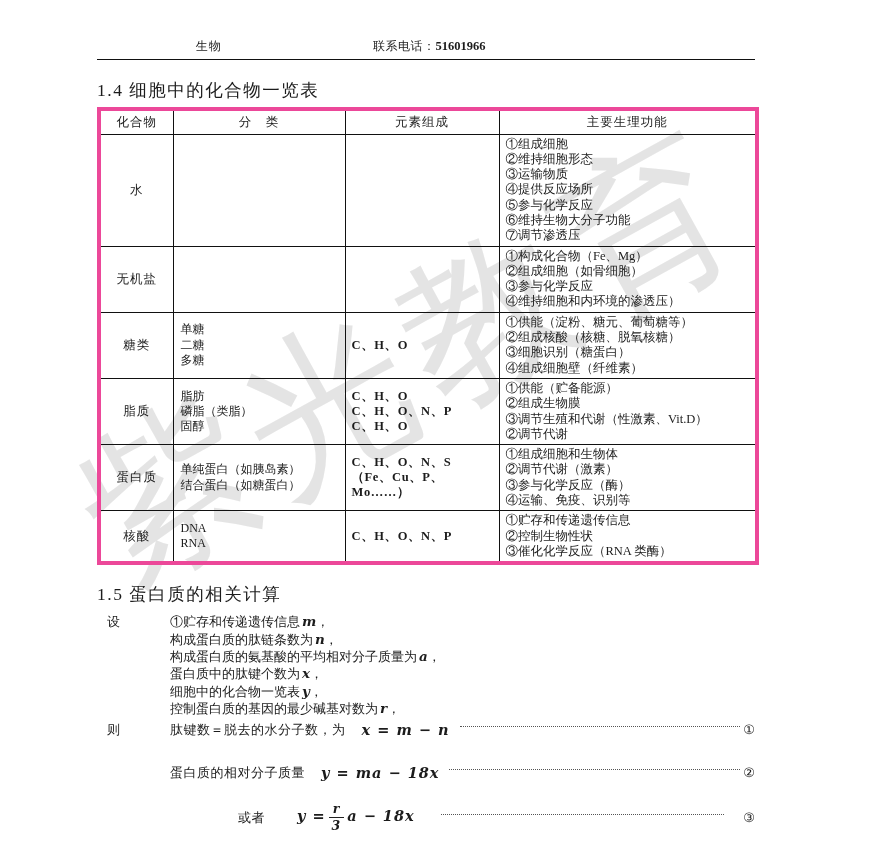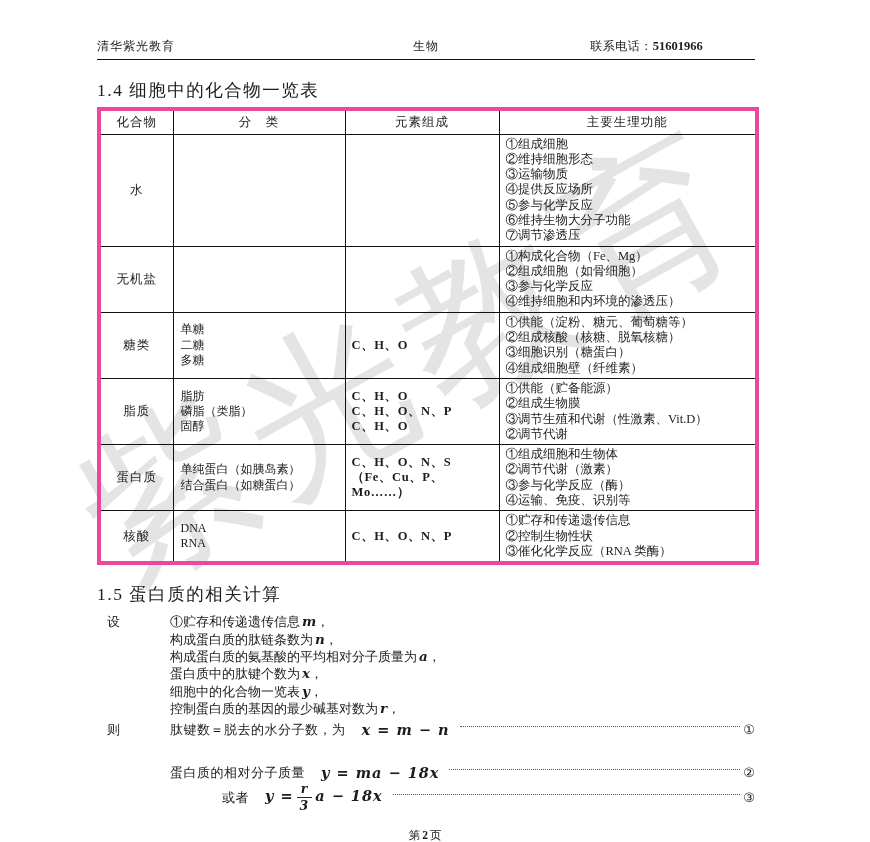--- a/index.html
+++ b/index.html
@@ -55,42 +55,41 @@
   .assume-lines { line-height:17.4px; }
   .assume-line span { vertical-align:baseline; }
   .mvar { font-family:"DejaVu Serif","Liberation Serif",serif; font-style:italic; font-weight:bold; font-size:13.5px; padding-left:2px; }
   .eq-row { display:flex; align-items:center; padding-left:10px; margin-top:3px; }
   .eq-text { letter-spacing:0.5px; white-space:nowrap; }
   .math { font-family:"DejaVu Serif","Liberation Serif",serif; font-style:italic; font-weight:bold;
     font-size:14.5px; white-space:nowrap; margin-left:16px; letter-spacing:1px;text-align:right; }
   .leader { flex:1 1 auto; border-bottom:1.9px dotted #555; height:1px; margin:0 3px 0 10px; transform:translateY(-3px); min-width:30px; }
   .eq-num { font-size:13px; flex:0 0 auto; }
   .eq2 { margin-top:25px; }
-  .eq3 { margin-top:0; min-height:32px; }
+  .eq3 { margin-top:20px; min-height:32px;gap:16px; }
   .eq3-spacer { width:115px; flex:0 0 115px; }
   .frac { display:inline-flex; flex-direction:column; align-items:center; vertical-align:middle;
     font-size:12.5px; line-height:1.1; margin:0 3px; font-weight:bold; font-style:italic;
     font-family:"DejaVu Serif","Liberation Serif",serif; }
   .frac .num { border-bottom:1.5px solid #222; padding:0 4px 1px 4px; }
   .frac .den { padding-top:1px; }
 
   
   .doc-footer { margin-top:14px; width:658px; text-align:center; font-size:11.5px; letter-spacing:2px; }
   .doc-footer .pg-num { font-weight:bold; }
 </style>
 </head>
 <body>
 
 <div class="page">
 
   <div class="watermark">紫光教育</div>
 
   <div class="content">
     <div class="doc-header">
-      <span class="h-left">清华紫光教育</span>
       <span class="h-center">生物</span>
       <span class="h-right"><span>联系电话：</span><span class="phone">51601966</span></span>
     </div>
 
     <div class="inner">
       <div class="sec-title first">1.4 细胞中的化合物一览表</div>
 
       <table class="compounds">
         <colgroup>
           <col style="width:74px">

